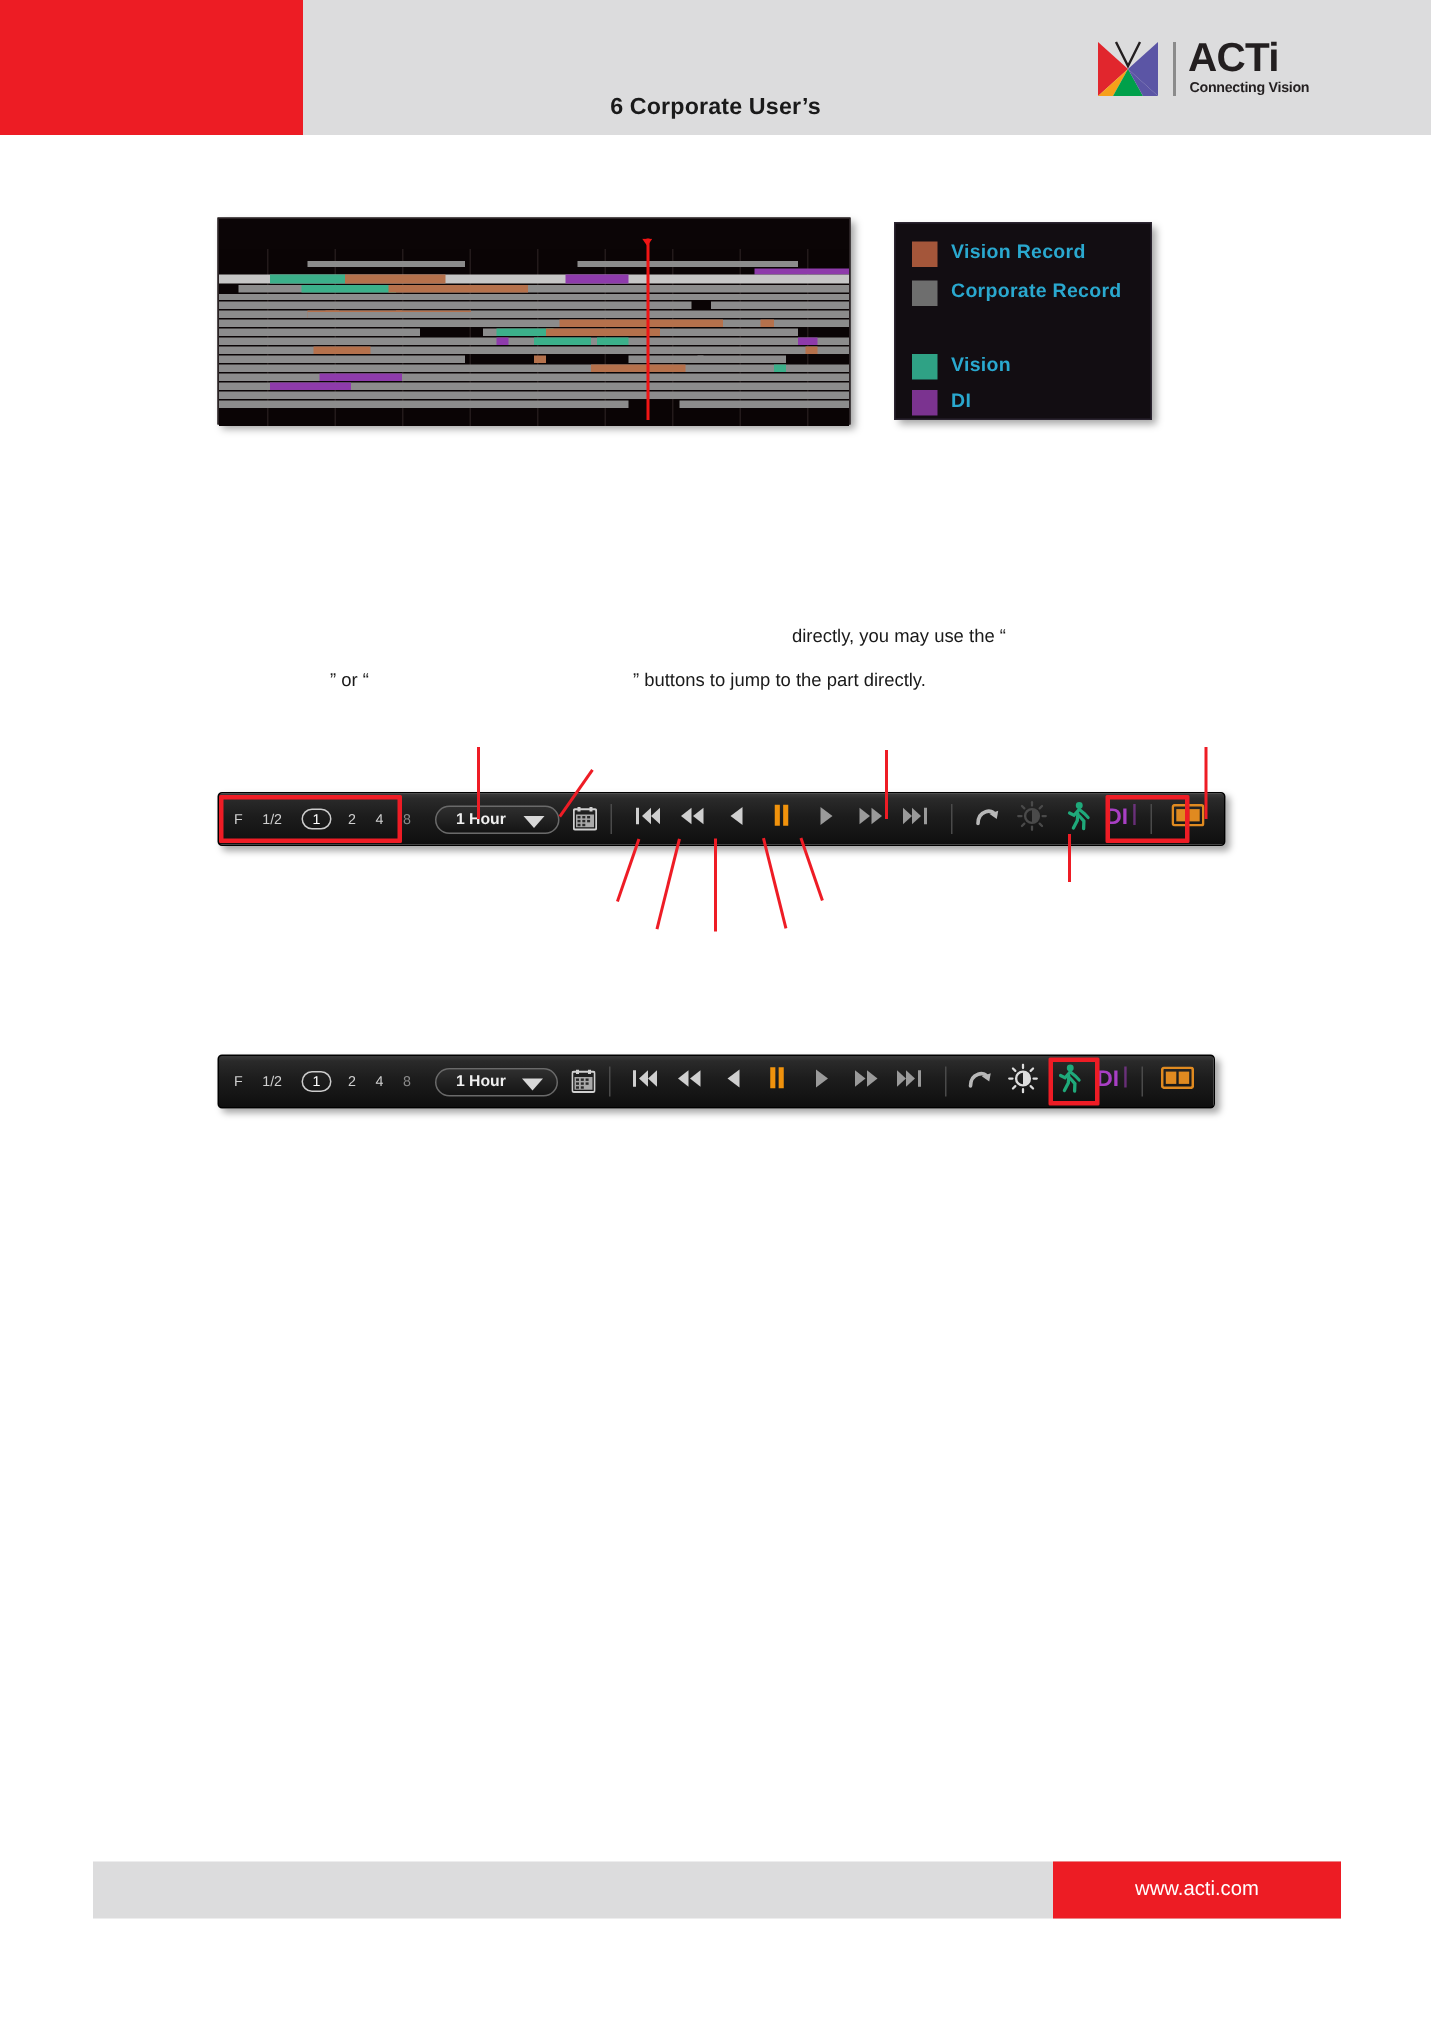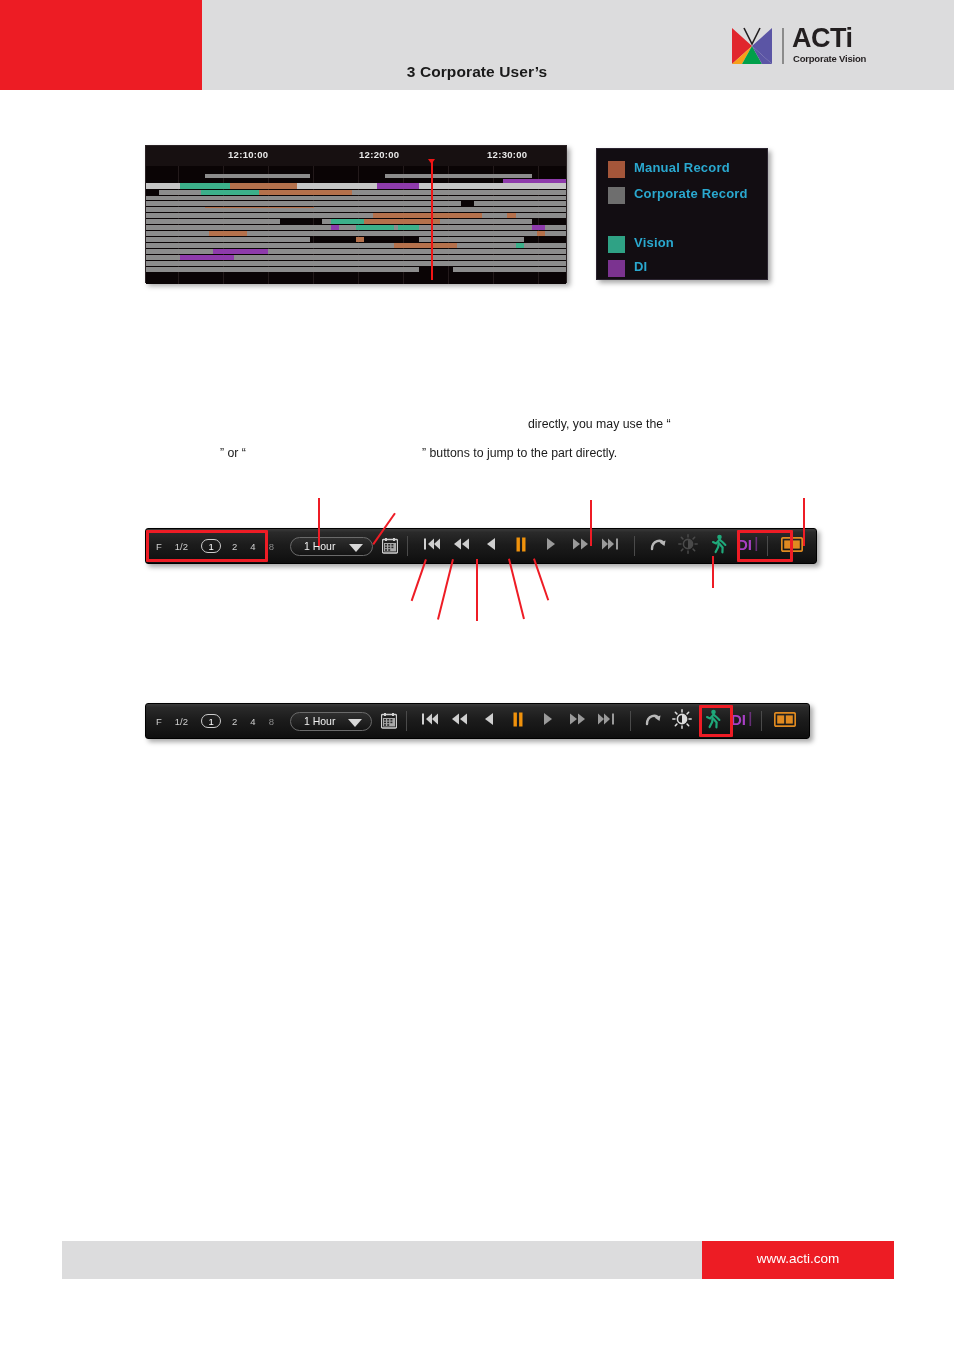--- a/index.html
+++ b/index.html
@@ -69,21 +69,21 @@
   .tb-speed span.sel {
     width:20px; height:14px; border:1px solid #cccccc; border-radius:8px;
     display:inline-flex; align-items:center; justify-content:center; color:#ffffff; margin-right:11px;
   }
   .tb-dd {
     position:relative; width:86px; height:19px; border-radius:10px;
     border:1px solid #6a6a6a;
     background:linear-gradient(180deg,#2f2f2f,#141414);
     display:flex; align-items:center; margin-left:3px;
   }
-  .tb-dd-lbl { font-size:10.5px; font-weight:normal; color:#f0f0f0; margin-left:13px; }
+  .tb-dd-lbl { font-size:10.5px; font-weight:bold; color:#f0f0f0; margin-left:13px; }
   .tb-dd-arrow { position:absolute; right:9px; top:6px; width:0;height:0;
     border-left:7px solid transparent; border-right:7px solid transparent; border-top:8px solid #d8d8d8; }
   .tb-cal { width:16px; height:16px; margin-left:9px; position:relative; }
   .tb-sep { width:1px; height:20px; background:#4a4a4a; margin:0 9px; }
   .tb-btn { display:flex; align-items:center; justify-content:center; height:100%; cursor:pointer; }
   .tb-spacer { flex:1; }
   .hl-box { position:absolute; border:3px solid #ee1c25; border-radius:1px; pointer-events:none; }
 
   
   .leader { position:absolute; background:#ee1c25; transform-origin: 0 0; }
@@ -94,45 +94,40 @@
   .footer-red { position:absolute; left:640px; top:0; width:192px; height:38px; background:#ed1c24; }
   .footer-url { position:absolute; left:640px; top:10px; width:192px; text-align:center;
     font-size:13.5px; color:#ffffff; }
 </style>
 </head>
 <body>
 
 <div class="header">
   <div class="header-bg"></div>
   <div class="header-red"></div>
-  <div class="header-title">3 Corporate User’s</div>
+  <div class="header-title">6 Corporate User’s</div>
 
   <div class="logo">
     <div class="logo-mark">
       <svg viewBox="0 0 44 40" width="44" height="40">
         <polygon points="2,2 22,20 2,38" fill="#e1262d"></polygon>
         <polygon points="42,2 22,20 42,38" fill="#5b55a5"></polygon>
         <polygon points="2,38 22,20 12,38" fill="#f6a01a"></polygon>
         <polygon points="12,38 22,20 32,38" fill="#00a04a"></polygon>
         <polygon points="22,20 32,38 42,38" fill="#5b55a5"></polygon>
         <path d="M14,2 L22,18 L30,2" stroke="#231f20" stroke-width="1.6" fill="none"></path>
       </svg>
     </div>
     <div class="logo-divider"></div>
     <div class="logo-text">ACTi</div>
-    <div class="logo-sub">Corporate Vision</div>
+    <div class="logo-sub">Connecting Vision</div>
   </div>
 </div>
 
 <div class="timeline-wrap">
-  <div class="tl-ruler">
-    <span class="lbl" style="left:82px">12:10:00</span>
-    <span class="lbl" style="left:213px">12:20:00</span>
-    <span class="lbl" style="left:341px">12:30:00</span>
-  </div>
   <div class="tl-body" id="tl-body">
       <div class="tl-gridline" style="left: 32px;"></div>
       <div class="tl-gridline" style="left: 77px;"></div>
       <div class="tl-gridline" style="left: 122px;"></div>
       <div class="tl-gridline" style="left: 167px;"></div>
       <div class="tl-gridline" style="left: 212px;"></div>
       <div class="tl-gridline" style="left: 257px;"></div>
       <div class="tl-gridline" style="left: 302px;"></div>
       <div class="tl-gridline" style="left: 347px;"></div>
       <div class="tl-gridline" style="left: 392px;"></div>
@@ -220,21 +215,21 @@
         <div class="tl-seg" style="left: 0%; width: 65%; background: rgb(140, 140, 140);"></div>
         <div class="tl-seg" style="left: 73%; width: 27%; background: rgb(140, 140, 140);"></div>
       </div>
     </div>
   <div class="tl-cursor" style="left:285px;"></div>
 </div>
 
 <div class="legend">
   <div class="legend-item" style="top:11px">
     <span class="legend-sw" style="background:#a4563a"></span>
-    <span class="legend-lb">Manual Record</span>
+    <span class="legend-lb">Vision Record</span>
   </div>
   <div class="legend-item" style="top:37px">
     <span class="legend-sw" style="background:#6e6e6e"></span>
     <span class="legend-lb">Corporate Record</span>
   </div>
   <div class="legend-item" style="top:86px">
     <span class="legend-sw" style="background:#2fa285"></span>
     <span class="legend-lb">Vision</span>
   </div>
   <div class="legend-item" style="top:110px">

